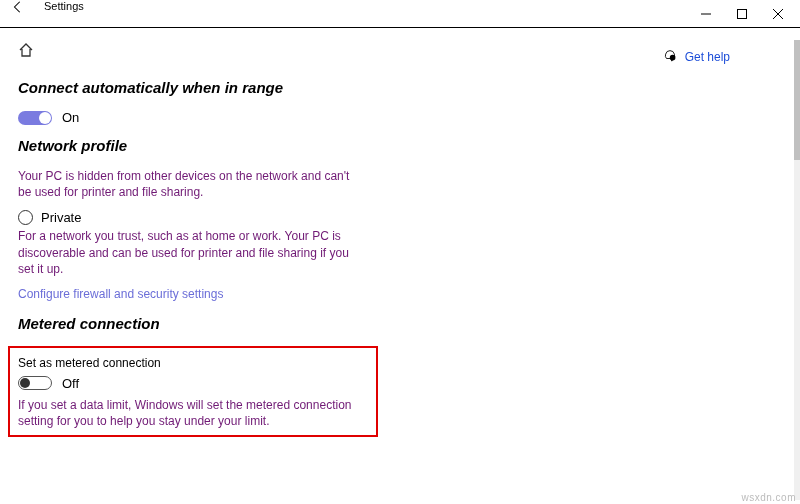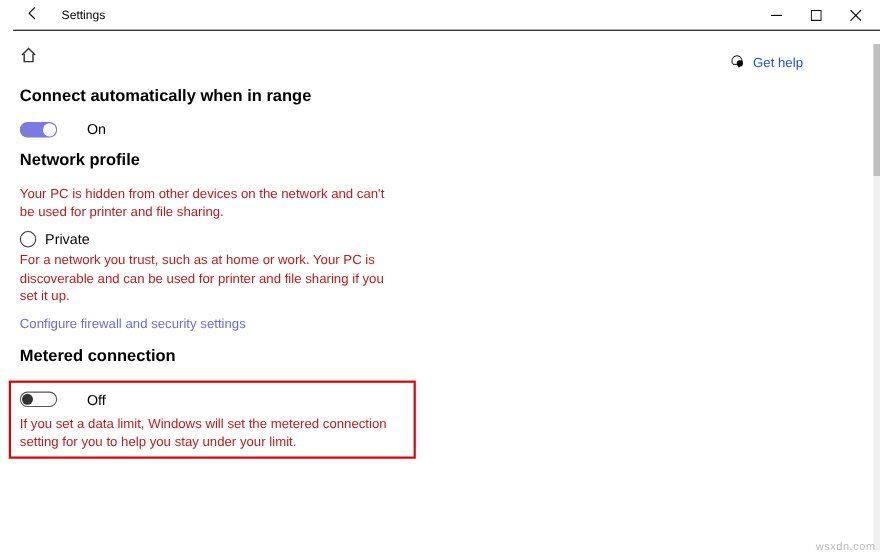--- a/index.html
+++ b/index.html
@@ -12,25 +12,24 @@
       background: #fff;
       width: 800px;
       height: 504px;
       position: relative;
       overflow: hidden;
       font-size: 12px;
       color: #000;
     }
     .titlebar {
       display: flex;
-      align-items: center;
+      align-items: flex-start;
       height: 28px;
       border-bottom: 1px solid #000;
       padding: 0 4px;
-      margin-left: 12px;
     }
     .titlebar .back {
       width: 28px;
       text-align: center;
       font-size: 14px;
       cursor: pointer;
     }
     .titlebar .title {
       font-size: 11px;
       margin-left: 12px;
@@ -71,25 +70,26 @@
     .help-area .get-help {
       color: #1d4ed8;
       font-size: 12px;
       cursor: pointer;
     }
     h2.section-heading {
       font-size: 15px;
       font-weight: 600;
       margin-top: 12px;
       margin-bottom: 14px;
+      font-style: italic;
     }
     .toggle-row {
       display: flex;
       align-items: center;
-      gap: 27px;
+      gap: 10px;
       margin-bottom: 6px;
     }
     .toggle {
       width: 34px;
       height: 14px;
       border-radius: 10px;
       position: relative;
       cursor: pointer;
     }
     .toggle.on {
@@ -138,21 +138,21 @@
     }
     .radio .dot {
       width: 9px;
       height: 9px;
       background: #333;
       border-radius: 50%;
     }
     .radio-label { font-size: 13px; }
     .desc {
       font-size: 12px;
-      color: #b91c1c;
+      color: #701a75;
       max-width: 345px;
       line-height: 1.35;
       margin-bottom: 10px;
     }
     .link {
       color: #6b6ed8;
       font-size: 12px;
       cursor: pointer;
       margin-bottom: 2px;
       display: inline-block;
@@ -255,20 +255,21 @@
     <div class="radio"></div>
     <span class="radio-label">Private</span>
   </div>
   <div class="desc">For a network you trust, such as at home or work. Your PC is discoverable and can be used for printer and file sharing if you set it up.</div>
 
   <span class="link">Configure firewall and security settings</span>
 
   <h2 class="section-heading">Metered connection</h2>
 
   <div class="highlight-box">
+    <div class="sub-heading">Set as metered connection</div>
     <div class="toggle-row">
       <div class="toggle off">
           <div class="knob"></div>
         </div>
       <span class="toggle-label">Off</span>
     </div>
     <div class="desc" style="margin-bottom:0">If you set a data limit, Windows will set the metered connection setting for you to help you stay under your limit.</div>
   </div>
 
 </div>

